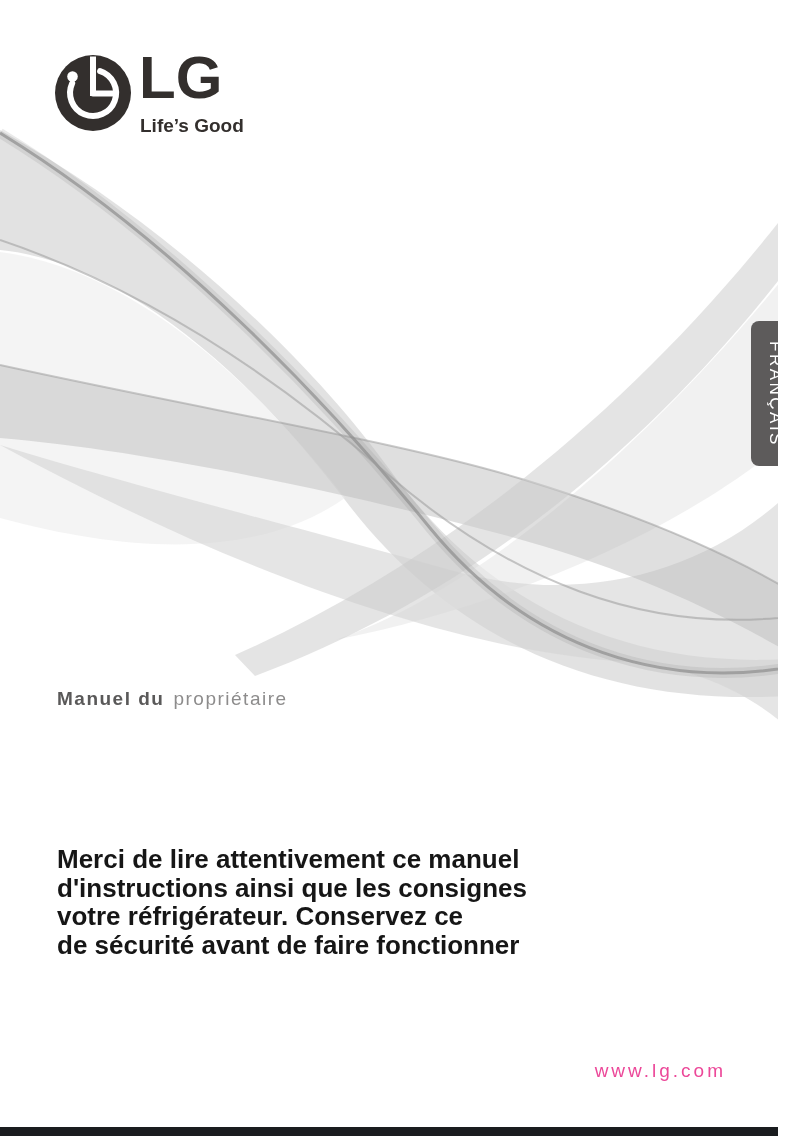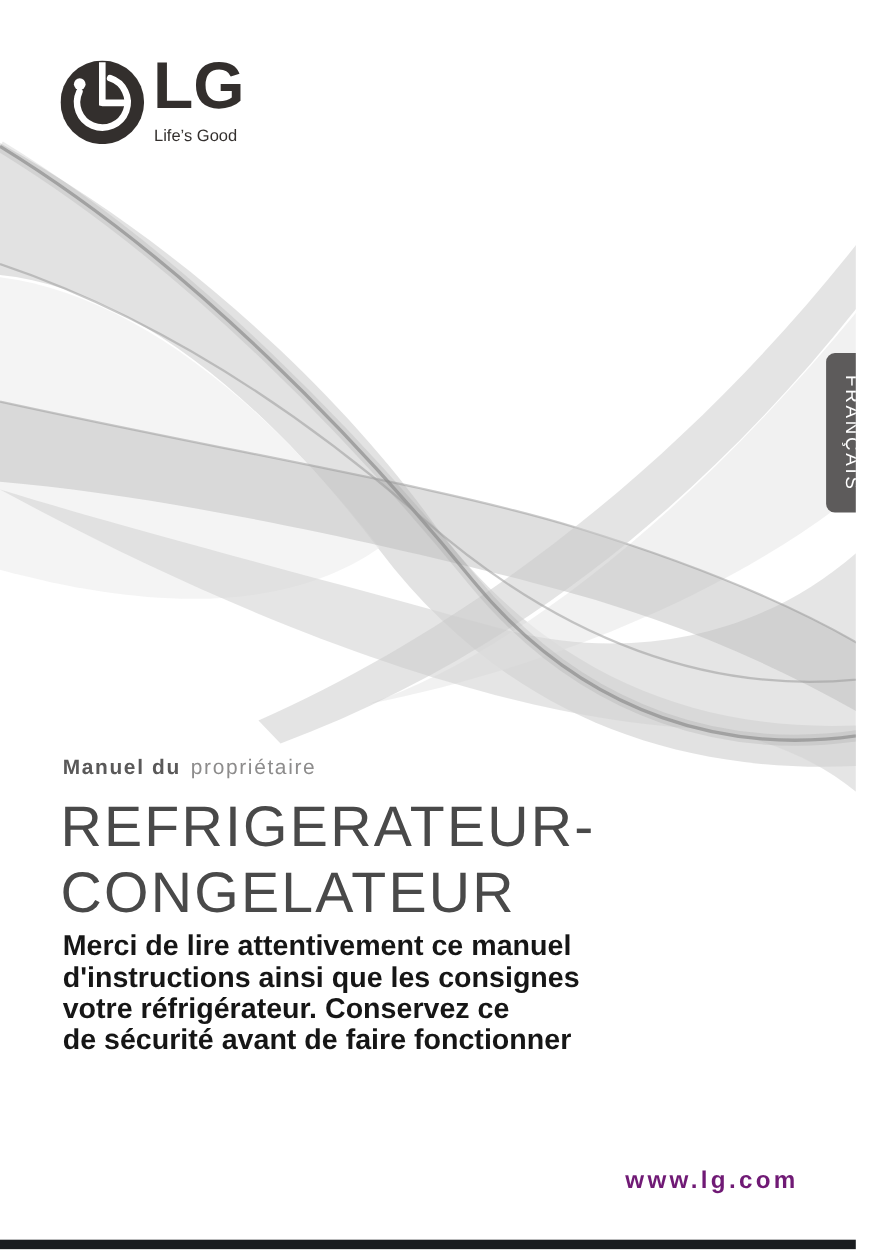--- a/index.html
+++ b/index.html
@@ -26,21 +26,21 @@
   .logo-block { position: absolute; left: 55px; top: 55px; }
   .logo-icon { position: absolute; left: 0; top: 0; width: 76px; height: 76px; }
   .brand-name {
     position: absolute; left: 84px; top: -12px;
     font-size: 60px; font-weight: 800;
     color: var(--logo-color, #332f2d);
     letter-spacing: 0px;
   }
   .brand-tagline {
     position: absolute; left: 85px; top: 60px;
-    font-size: 15px; font-weight: 400;
+    font-size: 19px; font-weight: 700;
     color: var(--logo-color, #332f2d);
     white-space: nowrap;
     text-align: right;
   }
   
   .edge-mark {
     position: absolute; left: 788px; top: 123px;
     width: 3px; height: 127px;
     background: #a9a9a9;
   }
@@ -84,22 +84,22 @@
   .intro {
     position: absolute; left: 57px; top: 845px;
     font-size: 26px; font-weight: 700;
     color: #161616;
     line-height: 28.5px;
     white-space: nowrap;
   }
   
   .website {
     position: absolute; right: 52px; top: 1060px;
-    font-size: 22px; letter-spacing: 3px;
-    color: #701a75; font-weight: 700;
+    font-size: 19px; letter-spacing: 3px;
+    color: #ec4899; font-weight: 400;
     white-space: nowrap;
   }
   .bottom-bar {
     position: absolute; left: 0; bottom: 0;
     width: 802px; height: 9px;
     background: var(--bar-color, #1a1c1f);
   }
 </style>
 </head>
 <body>
@@ -135,24 +135,20 @@
   <div class="edge-mark-faint"></div>
 
   <div class="lang-tab">
     <span>FRANÇAIS</span>
   </div>
 
   <div class="owner-heading">
     <span class="prefix">Manuel du</span><span class="suffix">propriétaire</span>
   </div>
 
-  <div class="main-title">
-    <div>REFRIGERATEUR-</div>
-    <div>CONGELATEUR</div>
-  </div>
 
   <div class="intro">
     <div>Merci de lire attentivement ce manuel</div>
     <div>d'instructions ainsi que les consignes</div>
     <div>votre réfrigérateur. Conservez ce</div>
     <div>de sécurité avant de faire fonctionner</div>
   </div>
 
   <div class="website">www.lg.com</div>
   <div class="bottom-bar"></div>

